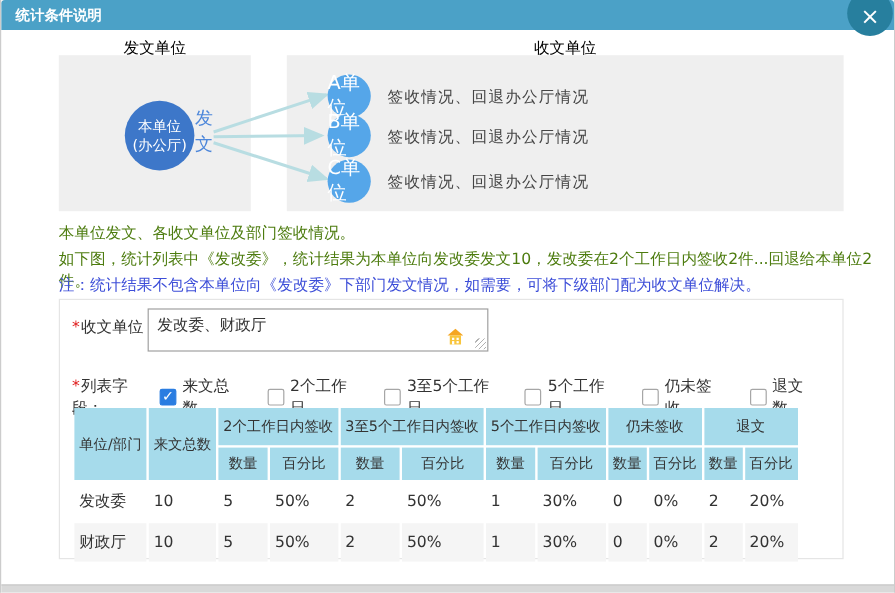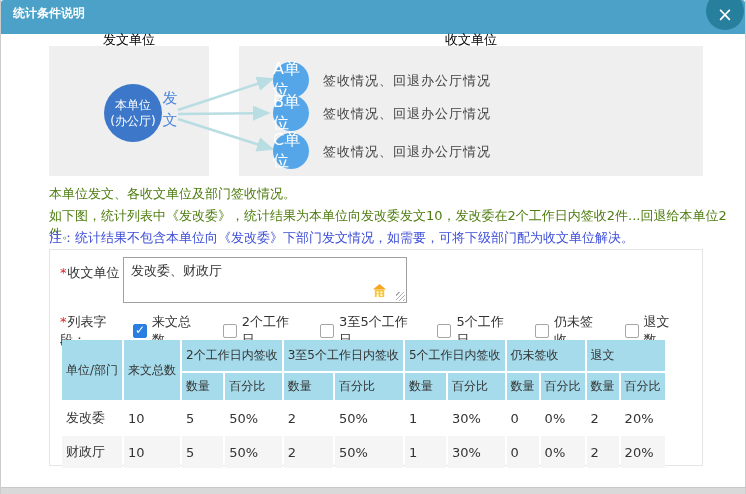--- a/index.html
+++ b/index.html
@@ -5,21 +5,21 @@
   :root{
     --c-titlebar:#4BA1C7; --c-close:#277F9E; --c-box:#EFEFEF;
     --c-main-node:#3D77C9; --c-sub-node:#55A6E9; --c-action:#4C86DA;
     --c-note:#3D4ED8; --c-checked:#2A7DE1; --c-header-bg:#A6DBEB;
     --c-row-alt:#F5F5F5; --c-required:#E02020; --c-arrow:#B8DDE2;
   }
   *{box-sizing:border-box; margin:0; padding:0;}
   body{margin:0; background:#fff; font-family:"DejaVu Sans",sans-serif;}
   .dialog{position:relative; width:746px; height:494px; background:#fff;
     border-left:1px solid #ccc; border-right:1px solid #ccc; overflow:hidden;}
-  .titlebar{position:absolute; top:0; left:0; right:0; height:34px;
+  .titlebar{position:absolute; top:0; left:0; right:0; height:25px;
     background:var(--c-titlebar); border-radius:3px 3px 0 0;}
   .titlebar .title{color:#fff; font-size:12px; font-weight:bold; line-height:27px; padding-left:12px;}
   .close-btn{position:absolute; top:-8px; right:1px; width:38px; height:38px; border-radius:50%;
     background:var(--c-close); color:#fff; text-align:center; line-height:44px; font-size:19px; cursor:pointer;}
   .bottom-strip{position:absolute; bottom:0; left:0; right:0; height:7px;
     background:#D9D9D9; border-top:1px solid #C8C8C8;}
 
   
   .diag-title{position:absolute; top:31px; font-size:13px; color:#000000; text-align:center;}
   .diag-title.sender{left:48px; width:160px;}
@@ -40,38 +40,38 @@
 
   
   .desc-line{position:absolute; left:48px; font-size:13px; color:#4d7c0f;}
   .desc-note{position:absolute; left:48px; font-size:13px; color:var(--c-note);}
 
   
   .panel{position:absolute; left:48px; top:249px; width:654px; height:217px;
     background:#fff; border:1px solid #E5E5E5;}
   .form-label{position:absolute; left:10px; top:14px; font-size:13px; color:#333;}
   .req{color:var(--c-required); margin-right:1px;}
-  .recv-box{position:absolute; left:73px; top:7px; width:284px; height:46px;
+  .recv-box{position:absolute; left:73px; top:7px; width:284px; height:36px;
     border:1px solid #A0A0A0; background:#fff; font-size:13px; color:#333; padding:4px 7px;}
   .org-icon{position:absolute; right:19px; bottom:4px; width:15px; height:15px;}
   .grip{position:absolute; right:1px; bottom:1px; width:9px; height:9px;
     background:repeating-linear-gradient(135deg,transparent 0 2px,#B0B0B0 2px 3px);}
   .fields-row{position:absolute; left:10px; top:63px; display:flex; align-items:center; font-size:13px; color:#333;}
   .fields-row .lbl{margin-right:5px;}
   .cb-item{display:flex; align-items:center; margin-right:23px; cursor:pointer;}
   .cb{width:14px; height:14px; border:1px solid #A6A6A6; border-radius:2px; background:#fff;
     margin-right:5px; position:relative; flex:none;}
   .cb.checked{background:var(--c-checked); border-color:var(--c-checked);}
   .cb.checked::after{content:"✓"; position:absolute; left:1px; top:-2px; color:#fff; font-size:12px; font-weight:bold;}
 
   
   .stat-table{position:absolute; left:10px; top:88px; width:602px;
     border-collapse:separate; border-spacing:2px; font-size:12px; table-layout:auto;}
   .stat-table th{background:var(--c-header-bg); color:#333; font-weight:normal;
-    text-align:left; padding:7px 4px; white-space:nowrap;}
+    text-align:center; padding:7px 4px; white-space:nowrap;}
   .stat-table th.sub{padding:5px 4px;}
   .stat-table td{background:#fff; color:#333; padding:7px 4px; font-size:13px;}
   .stat-table tr.alt td{background:var(--c-row-alt);}
 </style>
 </head>
 <body>
 
 <div class="dialog">
 
   <div class="titlebar">

